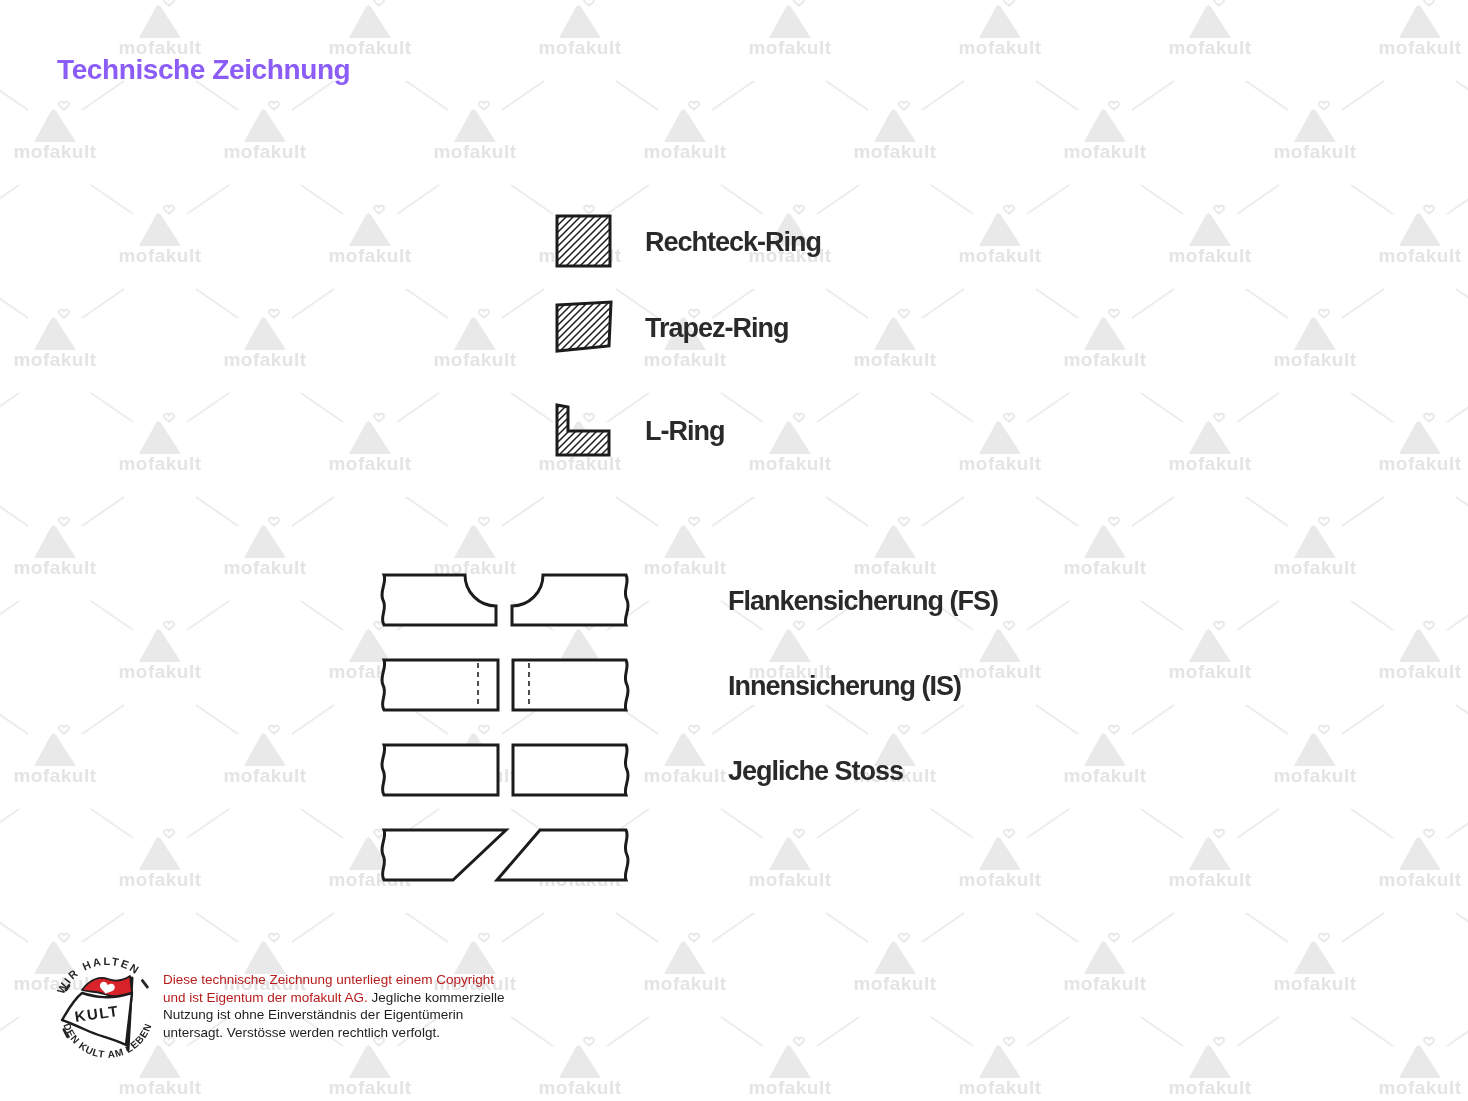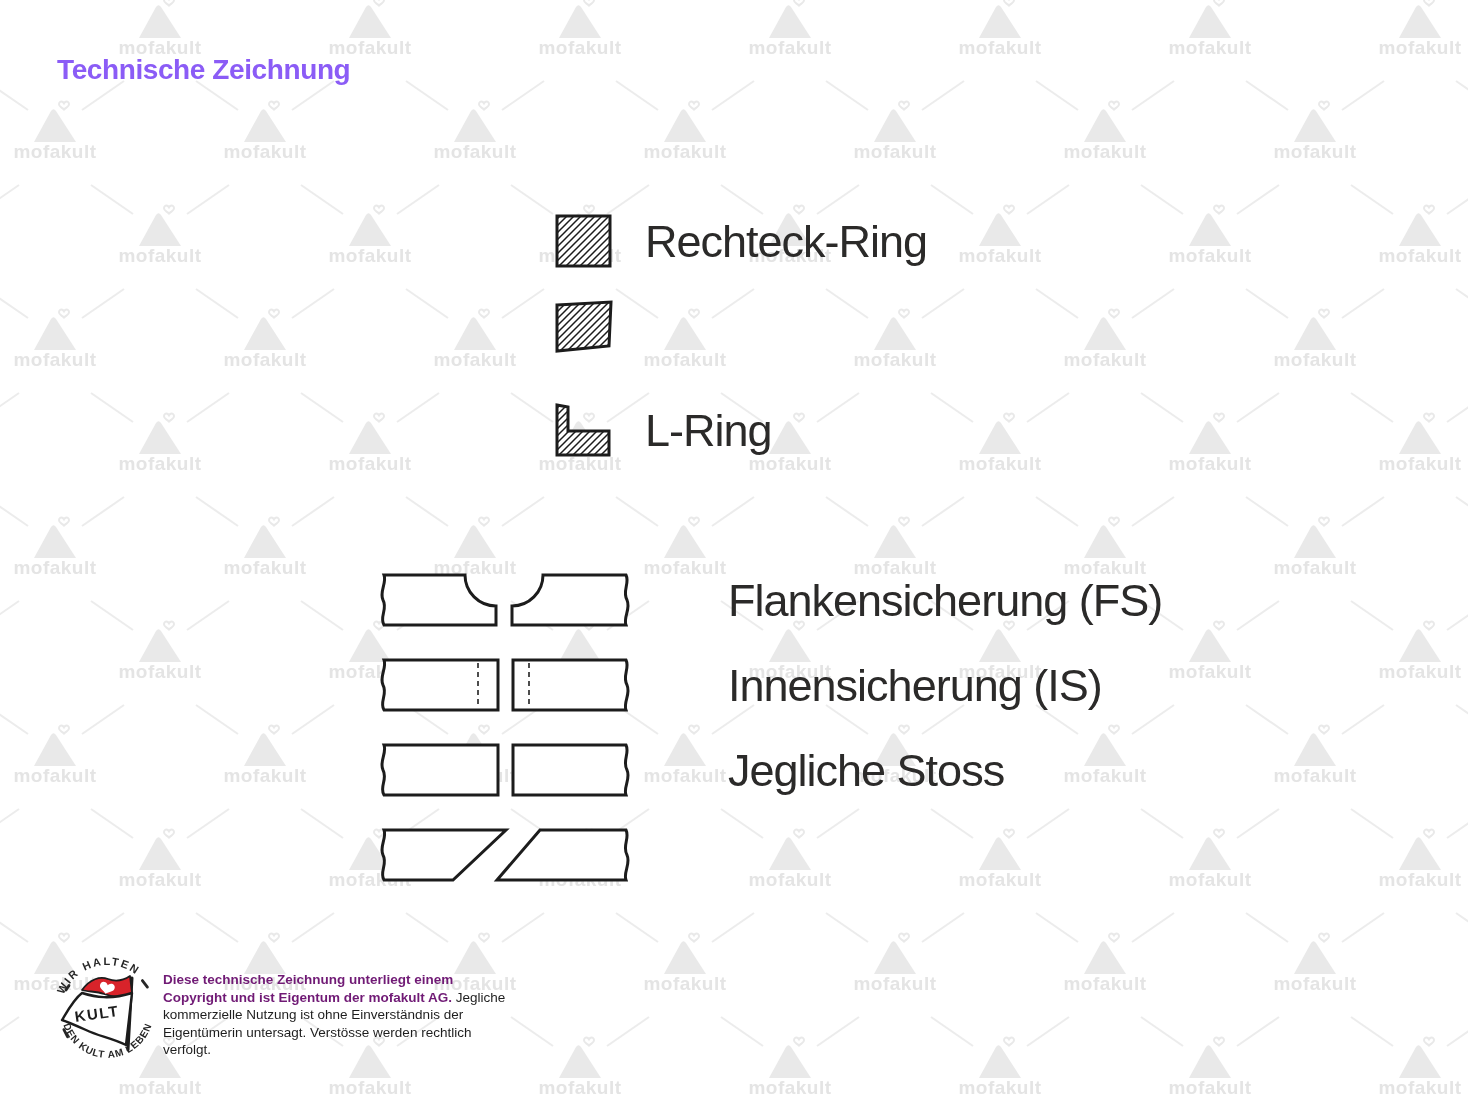--- a/index.html
+++ b/index.html
@@ -24,21 +24,21 @@
   .content{position:relative; z-index:1;}
   .title{
     position:absolute; left:57px; top:54px; margin:0;
     font-size:28px; font-weight:700; letter-spacing:-.4px; color:#8b5cf6;
   }
   .row{position:absolute; height:56px;}
   .ring-row{left:555px; width:600px;}
   .joint-row{left:374px; width:1000px;}
   .legend-label{
     position:absolute; top:50%; transform:translateY(-50%);
-    font-size:45px; font-weight:400; letter-spacing:-1px; color:var(--label); white-space:nowrap;
+    font-size:27px; font-weight:700; letter-spacing:-1px; color:var(--label); white-space:nowrap;
   }
   .ring-row .legend-label{left:90px;}
   .joint-row .legend-label{left:308px;margin-left:46px;}
   .draw{fill:#ffffff; stroke:var(--ink); stroke-width:3; stroke-linejoin:miter;}
   .hatched{stroke:var(--ink); stroke-width:3; stroke-linejoin:miter;}
   .hidden-edge{stroke:var(--hidden-line); stroke-width:2; stroke-dasharray:5 4; fill:none;}
 
   .logo{position:absolute; left:50px; top:948px;}
   .logo-arc{font-family:"Liberation Sans","DejaVu Sans",sans-serif; font-weight:700; fill:#262626;}
   .arc-top-text{font-size:11px; letter-spacing:2px;}
@@ -47,21 +47,21 @@
   .logo-white{fill:#ffffff; stroke:var(--logo-ink); stroke-width:2.4; stroke-linejoin:round;}
   .logo-red{fill:var(--logo-red); stroke:var(--logo-ink); stroke-width:1.8; stroke-linejoin:round;}
   .logo-heart{fill:#ffffff;}
   .logo-kult{font-family:"Liberation Sans","DejaVu Sans",sans-serif; font-size:15px; font-weight:700; letter-spacing:1.5px; fill:var(--logo-ink);}
   .logo-dash{stroke:#262626; stroke-width:2.8; stroke-linecap:round; fill:none;}
 
   .copyright{
     position:absolute; left:163px; top:971px; width:354px; margin:0;
     font-size:13.5px; line-height:17.6px; color:#1e1e1e;
   }
-  .copyright strong{font-weight:700; color:#701a75;}
+  .copyright strong{font-weight:400; color:#b91c1c;}
 </style>
 </head>
 <body>
 
 <div class="page">
 
   <svg id="wm-svg" class="watermark" width="1468" height="1101" viewBox="0 0 1468 1101" aria-hidden="true">
     <defs>
       <g id="wm-unit">
         <line class="wm-line" x1="36" y1="33" x2="78" y2="62"></line>
@@ -172,20 +172,21 @@
       <svg width="58" height="54" viewBox="0 0 58 54">
         <rect class="hatched" x="2" y="2" width="53" height="50" fill="url(#hatch)"></rect>
       </svg>
       <div class="legend-label">Rechteck-Ring</div>
     </div>
 
     <div class="row ring-row" style="top:300px">
       <svg width="58" height="54" viewBox="0 0 58 54">
         <polygon class="hatched" points="2,5 56,2 54,46 2,51" fill="url(#hatch)"></polygon>
       </svg>
+      <div class="legend-label">Trapez-Ring</div>
     </div>
 
     <div class="row ring-row" style="top:403px">
       <svg width="58" height="54" viewBox="0 0 58 54">
         <polygon class="hatched" points="2,2 13,4 13,28 54,28 54,52 2,52" fill="url(#hatch)"></polygon>
       </svg>
       <div class="legend-label">L-Ring</div>
     </div>
 
     <div class="row joint-row" style="top:573px">

